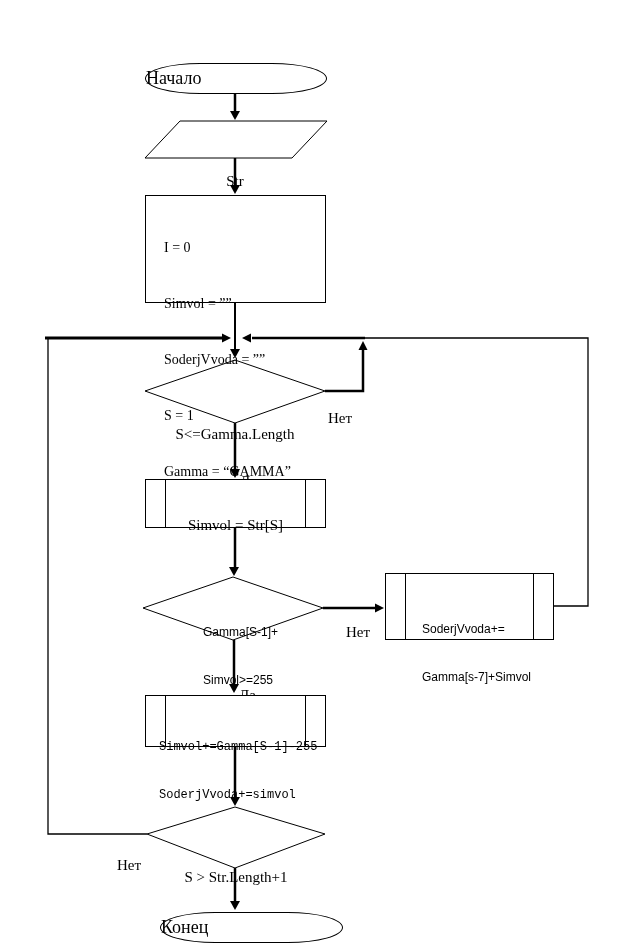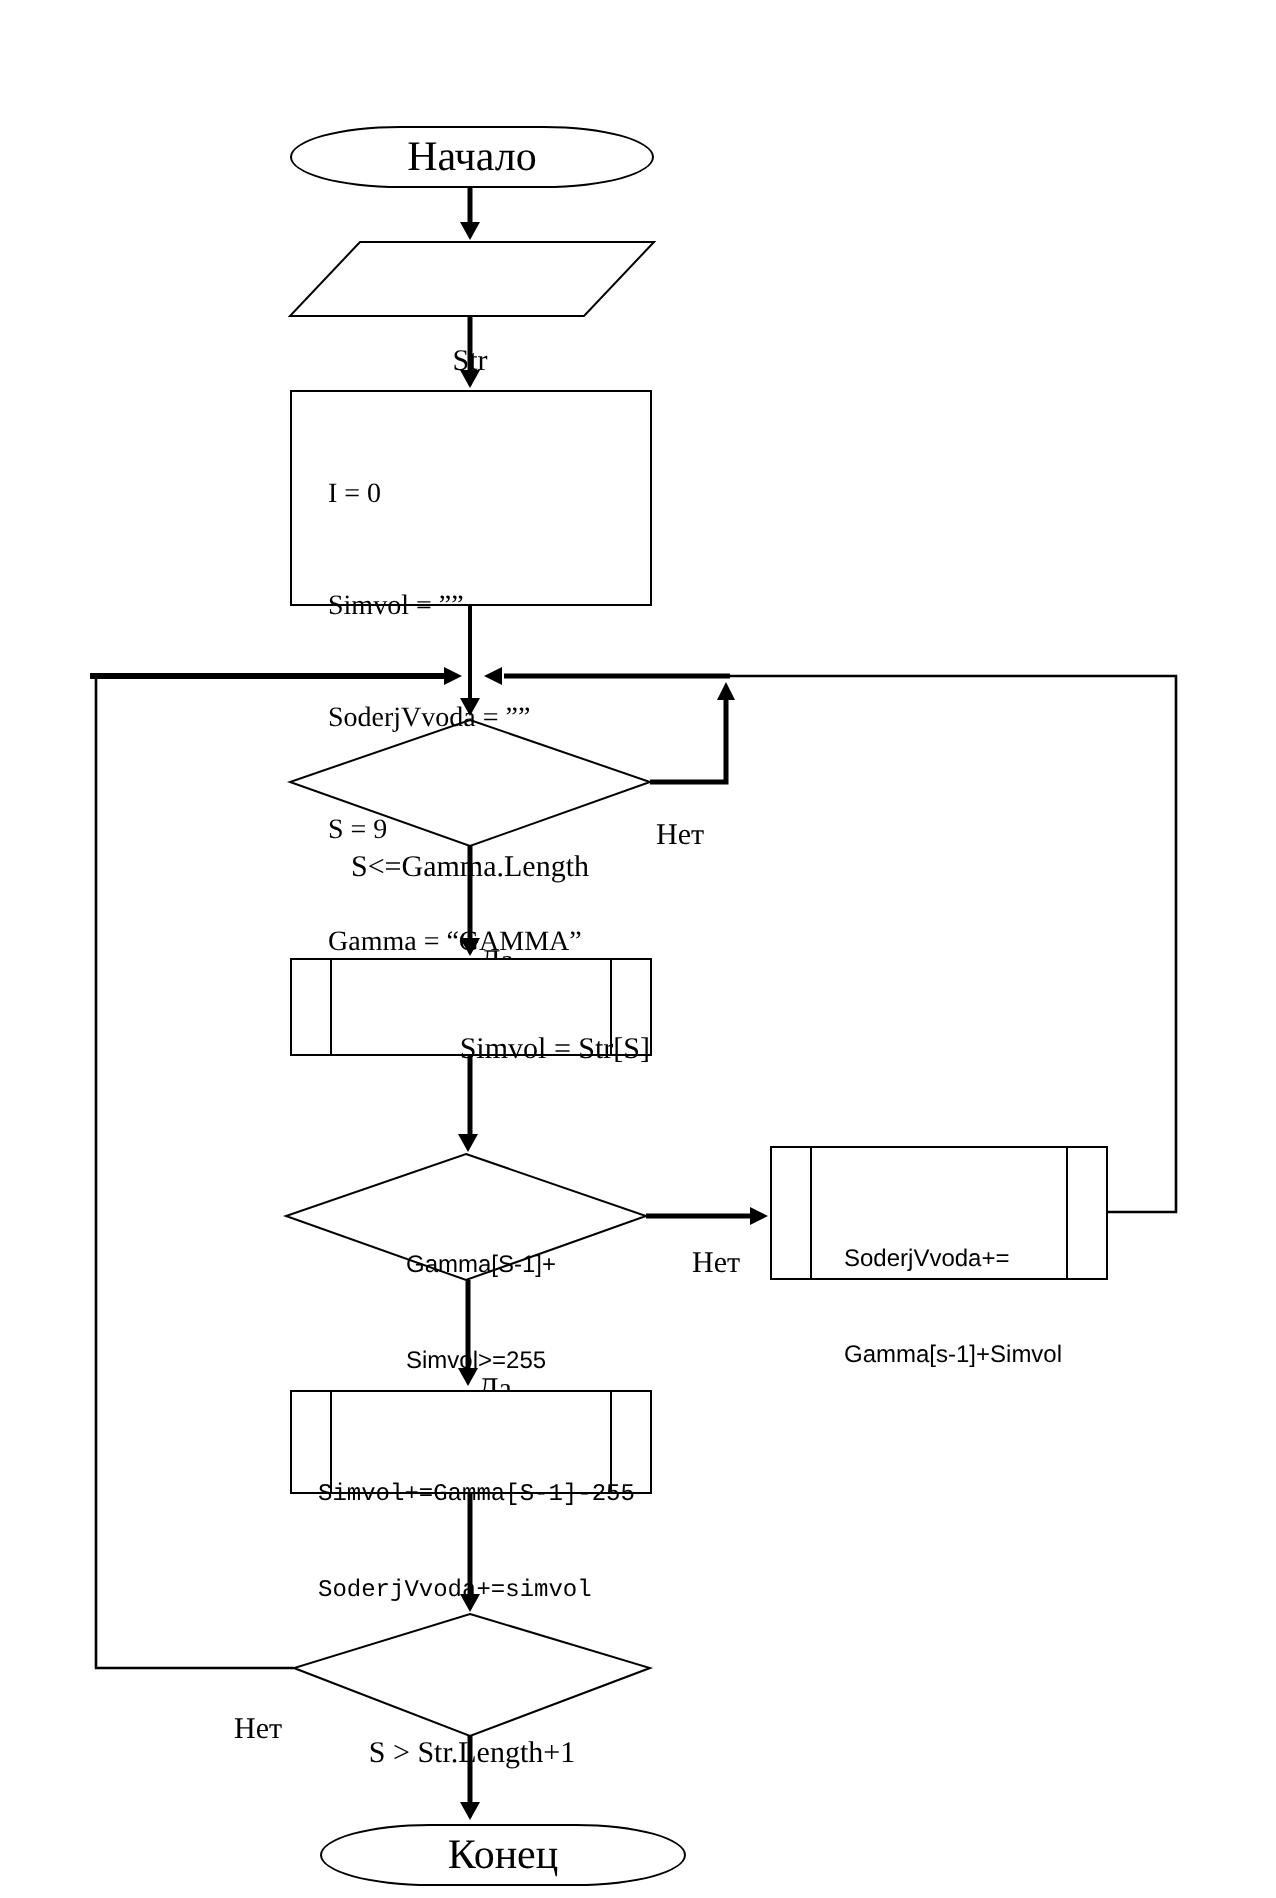--- a/index.html
+++ b/index.html
@@ -2,22 +2,22 @@
 <html><head>
 <meta charset="utf-8">
 <style>
   html,body{margin:0;padding:0;background:#fff;}
   .canvas{
     position:relative;width:638px;height:949px;background:#ffffff;overflow:hidden;
     font-family:"Liberation Serif","DejaVu Serif",serif;color:#000;
   }
   .canvas svg{position:absolute;left:0;top:0;}
   .shape{position:absolute;background:#fff;border:1px solid #000;box-sizing:border-box;}
-  .oval{border-radius:55px / 15.5px;display:flex;align-items:center;justify-content:center;font-size:21px;}
-  .rect{display:flex;align-items:center;justify-content:flex-end;}
+  .oval{border-radius:55px / 15.5px;display:flex;align-items:center;font-size:18px;}
+  .rect{display:flex;align-items:center;justify-content:center;}
   .bar-l{position:absolute;top:0;bottom:0;left:19px;width:0;border-left:1px solid #000;}
   .bar-r{position:absolute;top:0;bottom:0;right:19px;width:0;border-right:1px solid #000;}
   .txt{position:absolute;white-space:pre;}
   .serif15{font-size:15px;line-height:18px;margin-top:42px;}
   .sans12{font-family:"Liberation Sans","DejaVu Sans",sans-serif;font-size:12px;line-height:16px;}
   .init-line{font-size:14px;height:20px;line-height:20px;}
   .ctr{text-align:center;}
 </style>
 </head>
 <body>
@@ -67,21 +67,21 @@
     <span>Начало</span>
   </div>
 
   <div class="txt serif15 ctr" style="left:155px;top:130px;width:160px;">Str</div>
 
   <div class="shape" style="left:145px;top:195px;width:181px;height:108px;">
     <div class="txt" style="left:18px;top:6px;">
       <div class="init-line">I = 0</div>
       <div class="init-line">Simvol = ””</div>
       <div class="init-line">SoderjVvoda = ””</div>
-      <div class="init-line">S = 9</div>
+      <div class="init-line">S = 1</div>
       <div class="init-line">Gamma = “GAMMA”</div>
     </div>
   </div>
 
   <div class="txt serif15 ctr" style="left:145px;top:383px;width:180px;">S&lt;=Gamma.Length</div>
   <div class="txt serif15" style="left:328px;top:367px;">Нет</div>
   <div class="txt serif15" style="left:240px;top:430px;">Да</div>
 
   <div class="shape rect" style="left:145px;top:479px;width:181px;height:49px;">
     <div class="bar-l"></div>
@@ -94,21 +94,21 @@
     <div>Simvol&gt;=255</div>
   </div>
   <div class="txt serif15" style="left:346px;top:581px;">Нет</div>
   <div class="txt serif15" style="left:239px;top:644px;">Да</div>
 
   <div class="shape" style="left:385px;top:573px;width:169px;height:67px;text-decoration:underline;">
     <div class="bar-l"></div>
     <div class="bar-r"></div>
     <div class="txt sans12" style="left:36px;top:15px;">
       <div>SoderjVvoda+=</div>
-      <div>Gamma[s-1]+Simvol</div>
+      <div>Gamma[s-7]+Simvol</div>
     </div>
   </div>
 
   <div class="shape" style="left:145px;top:695px;width:181px;height:52px;">
     <div class="bar-l"></div>
     <div class="bar-r"></div>
     <div class="txt sans12" style="left:13px;top:11px;font-family:Liberation Mono, monospace;">
       <div>Simvol+=Gamma[S-1]-255</div>
       <div>SoderjVvoda+=simvol</div>
     </div>

